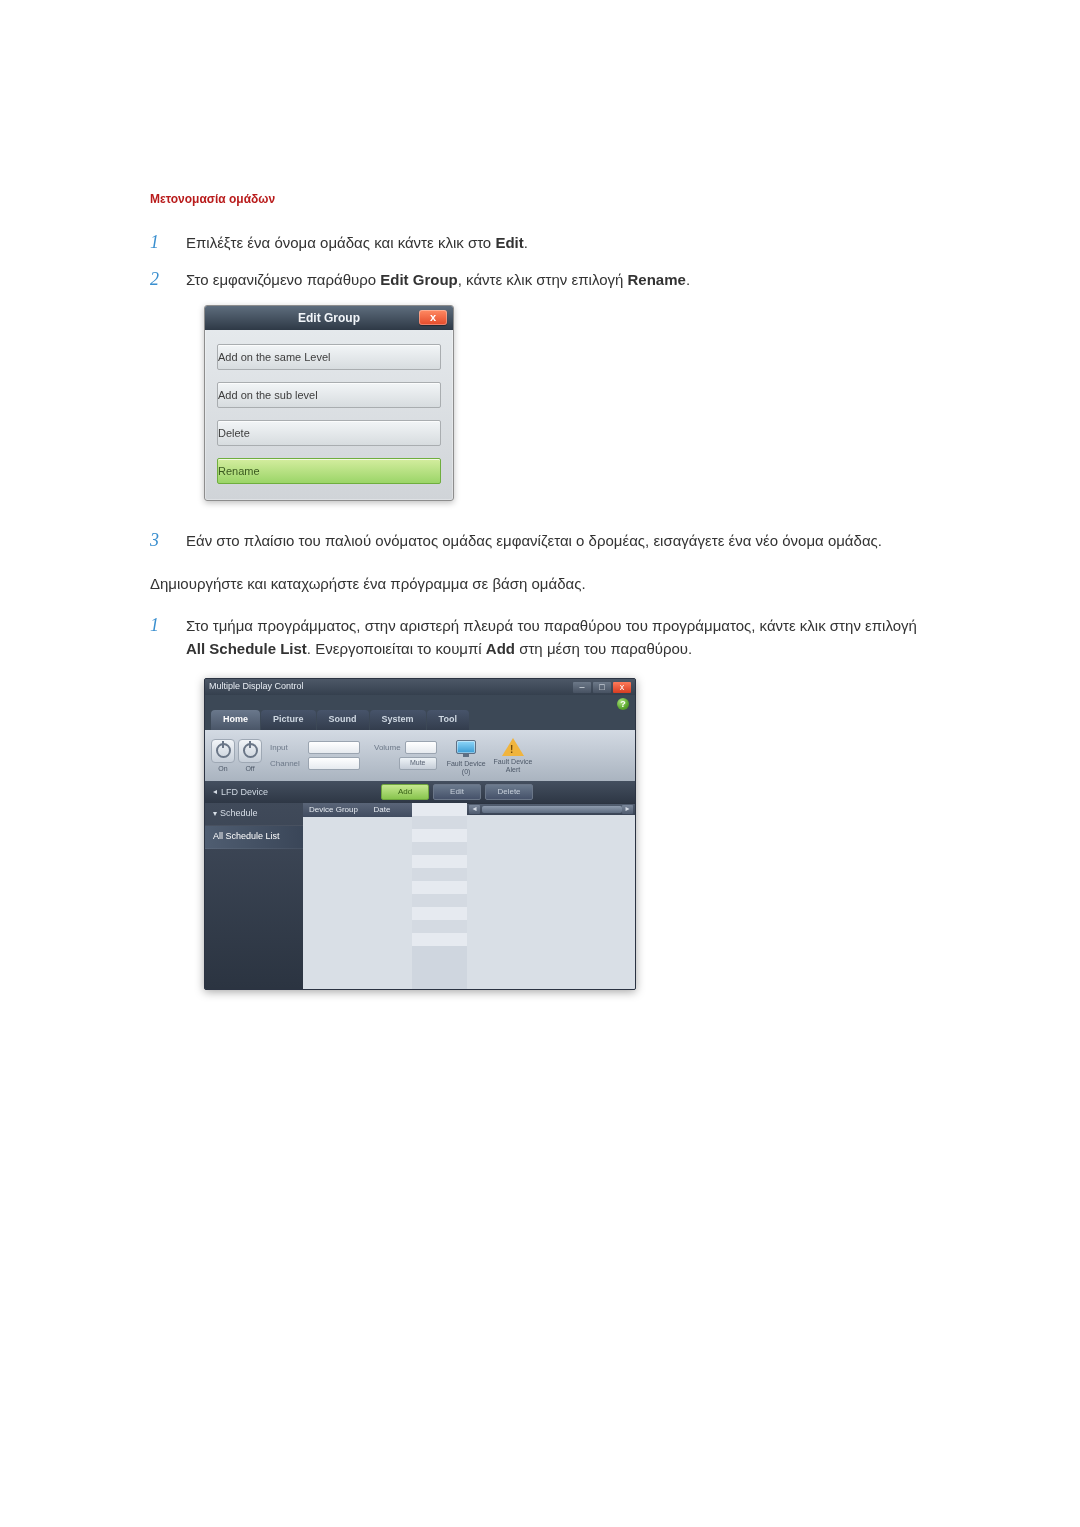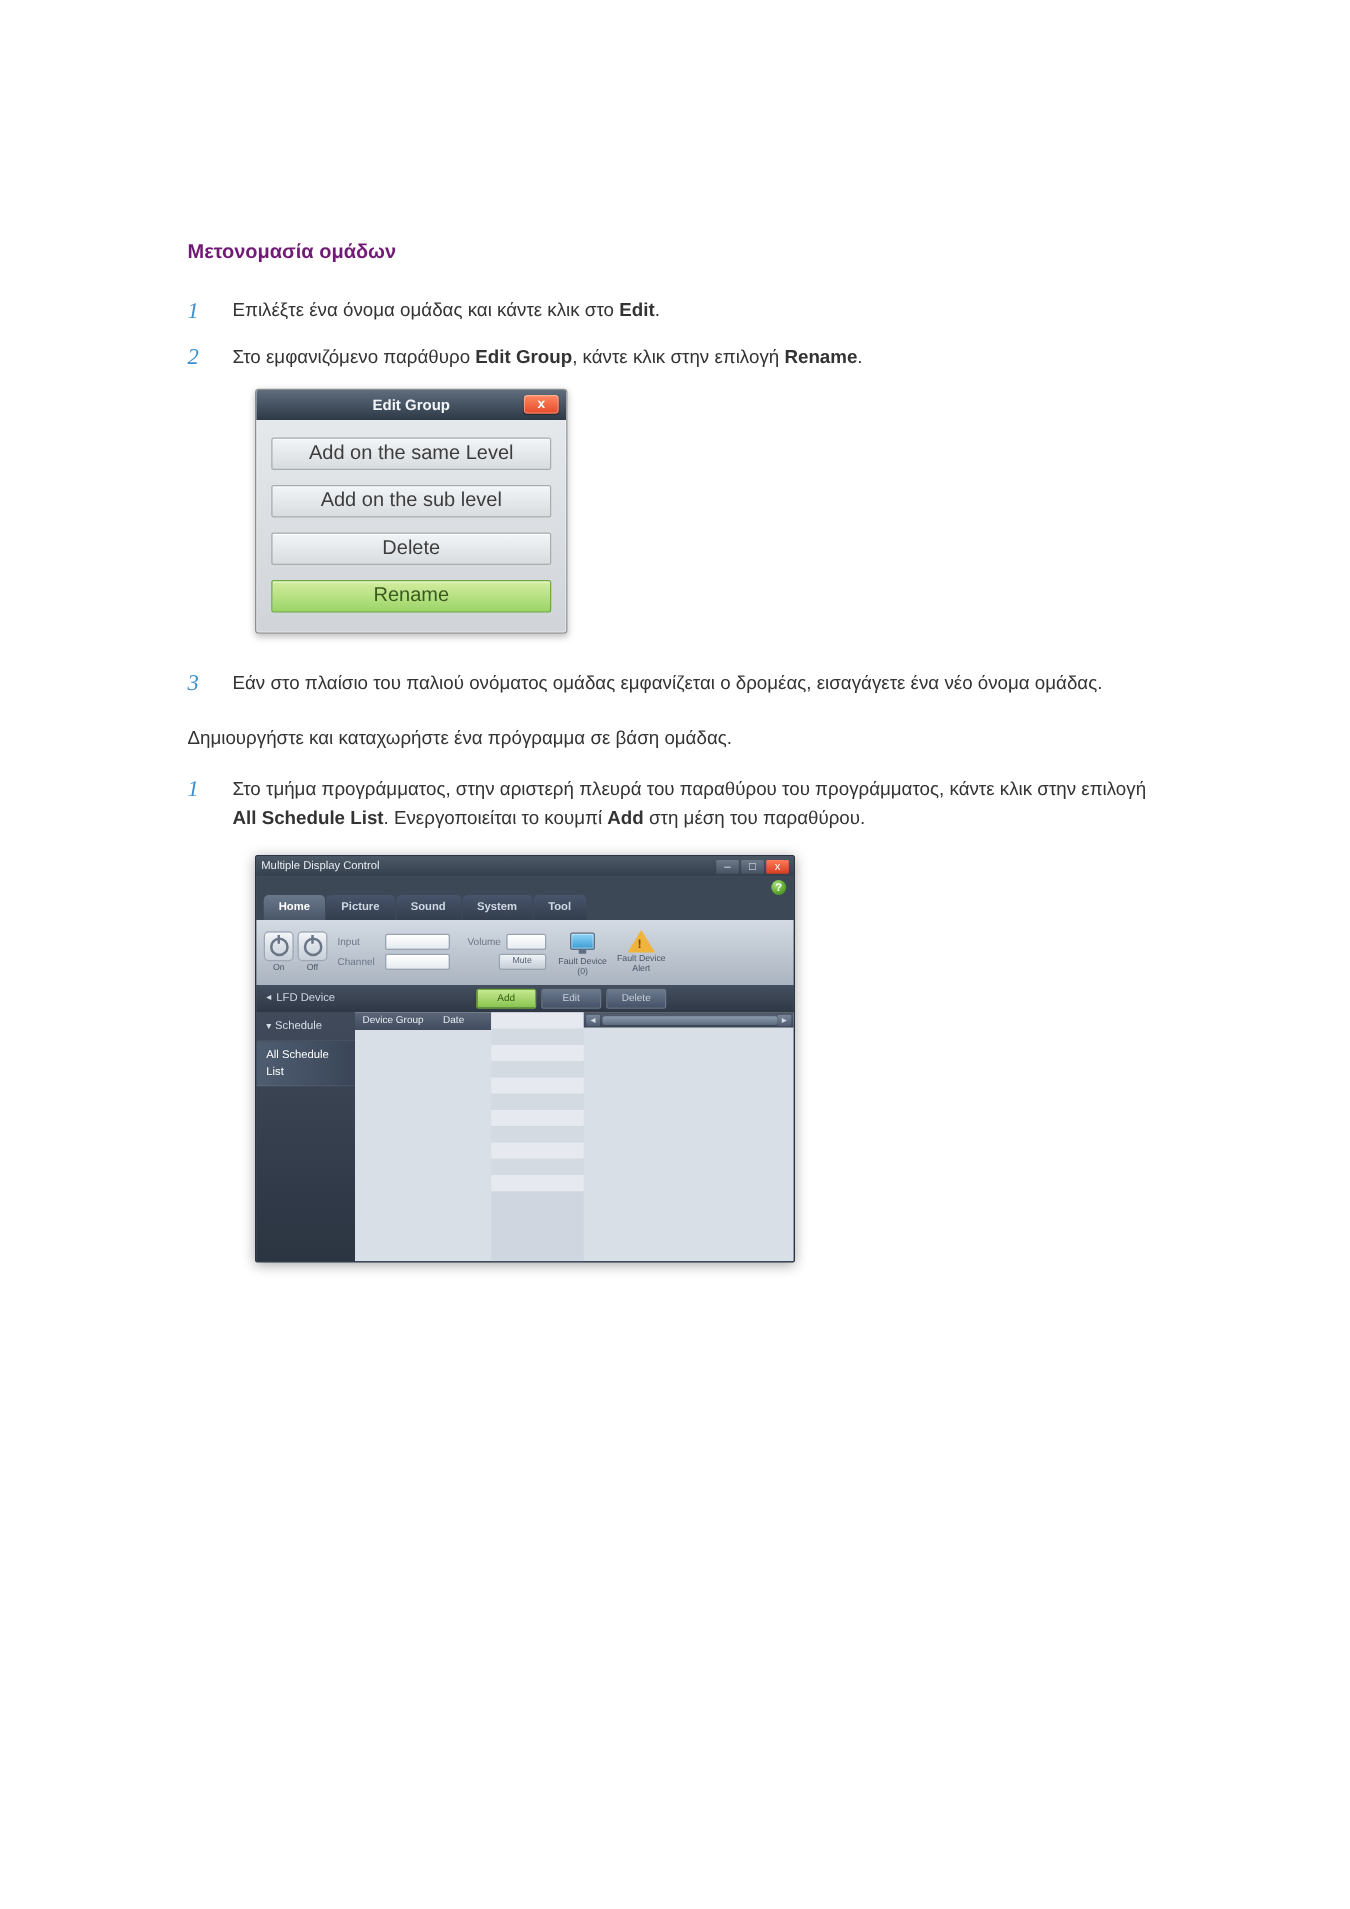--- a/index.html
+++ b/index.html
@@ -9,24 +9,24 @@
     color: #333;
   }
   .page {
     width: 780px;
     margin: 0 auto;
     padding: 190px 0 120px 0;
     font-size: 15px;
     line-height: 1.55;
   }
   .sec-title {
-    color: #701a75;
+    color: #b91c1c;
     font-weight: bold;
     margin: 0 0 18px 0;
-    font-size: 16px;
+    font-size: 12px;
   }
   .sub-title {
     color: #e07b2a;
     font-weight: bold;
     margin: 32px 0 18px 0;
     font-size: 16px;
   }
   ol.steps {
     list-style: none;
     padding: 0;
@@ -88,22 +88,21 @@
   }
   .eg-body {
     padding: 14px 12px 16px 12px;
   }
   .eg-btn {
     display: block;
     box-sizing: border-box;
     width: 100%;
     height: 26px;
     line-height: 24px;
-    text-align: center;
-    font-size: 16px;
+    font-size: 11px;
     color: #3d3d3d;
     border: 1px solid #a9adb0;
     border-radius: 2px;
     margin-bottom: 12px;
     background: linear-gradient(180deg,#f2f5f7 0%,#d7dcdf 100%);
     box-shadow: inset 0 1px 0 rgba(255,255,255,0.7);
   }
   .eg-btn:last-child { margin-bottom: 0; }
   .eg-btn.active {
     border-color: #6fae3e;
@@ -240,21 +239,21 @@
     width: 46px; height: 14px; line-height: 13px; text-align: center; font-size: 8px;
     border-radius: 2px; border:1px solid #6a7688;
     background: linear-gradient(180deg,#6b7a8d,#46526a); color:#c7d0db;
   }
   .mdc-strip-btn.add {
     background: linear-gradient(180deg,#c6e890,#88c44e);
     border-color:#6fa63e;
     color:#345d14;
   }
   .mdc-side {
-    width: 79px;
+    width: 98px;
     background: linear-gradient(180deg,#404a5a 0%,#2b3441 100%);
   }
   .side-row {
     padding: 4px 8px;
     font-size: 9px;
     color:#d8dfe8;
     border-bottom: 1px solid rgba(255,255,255,0.06);
   }
   .side-row .tri2 { font-size:8px; margin-right:3px; }
   .side-row.sel {

